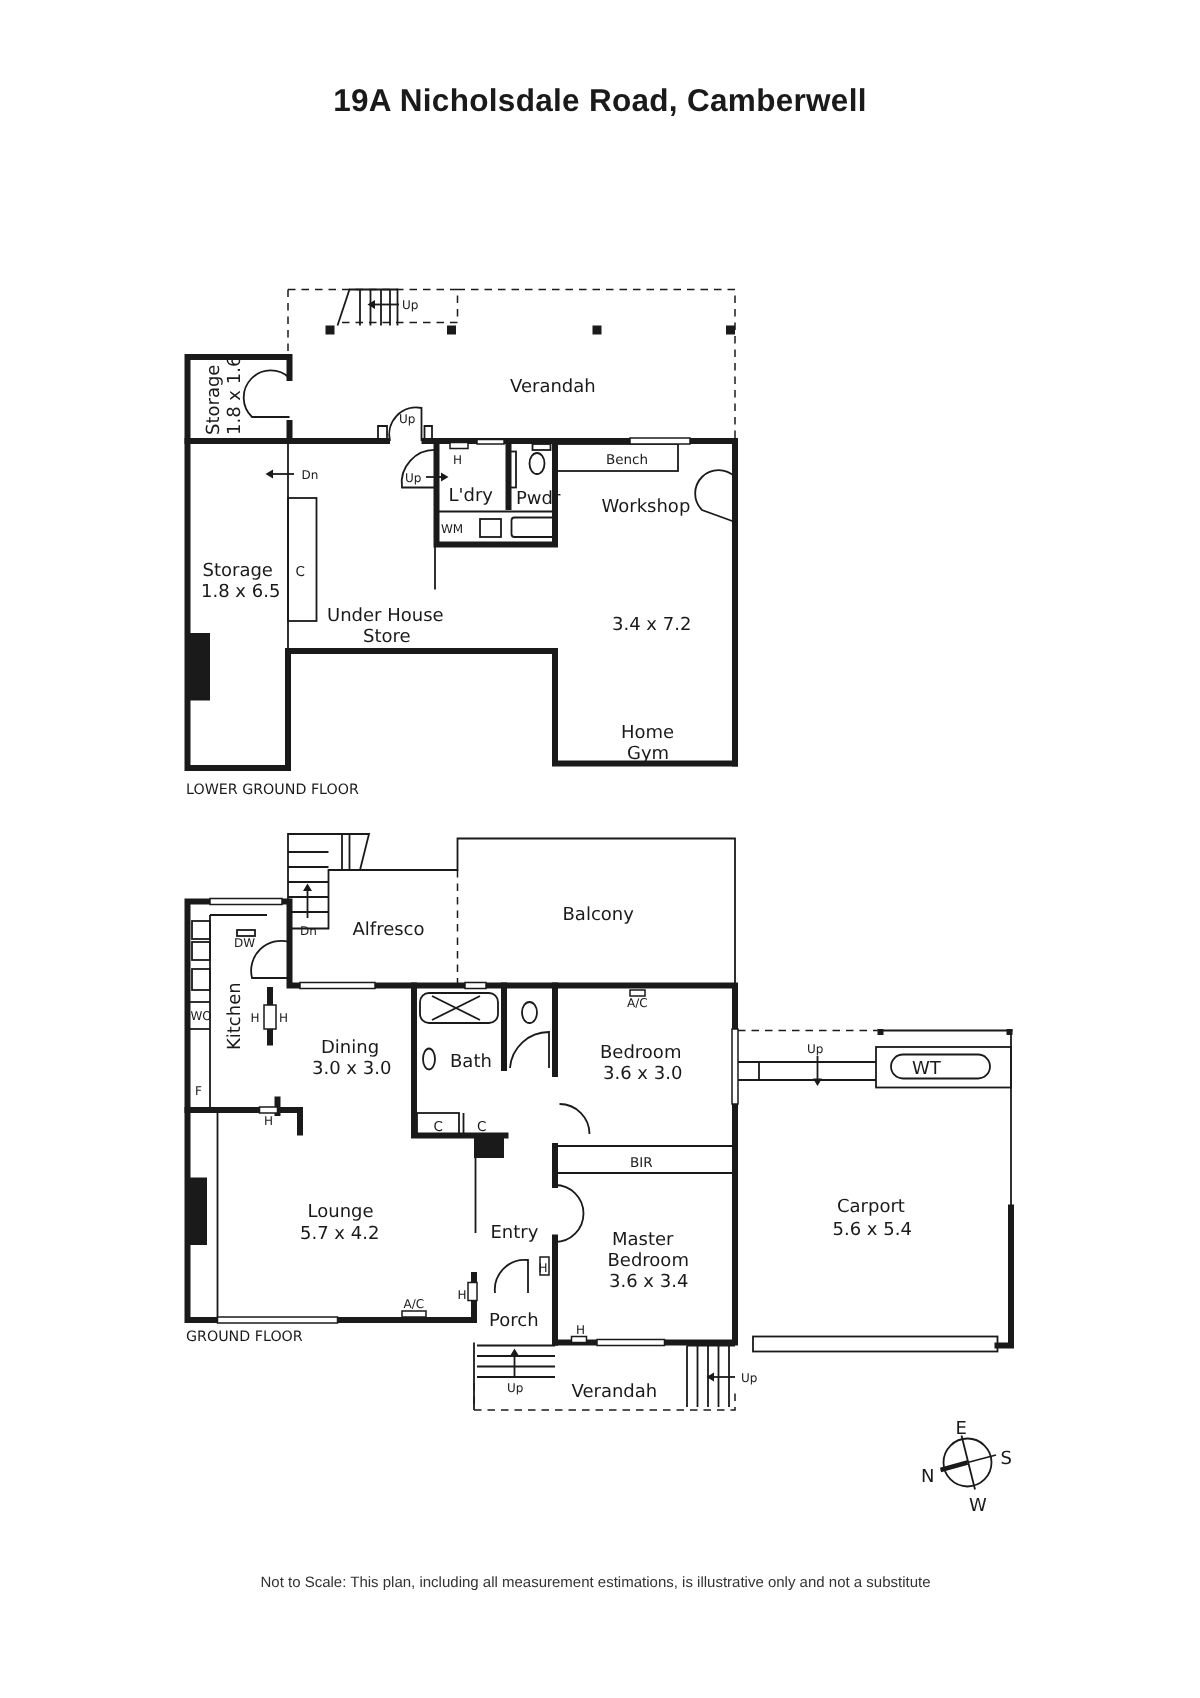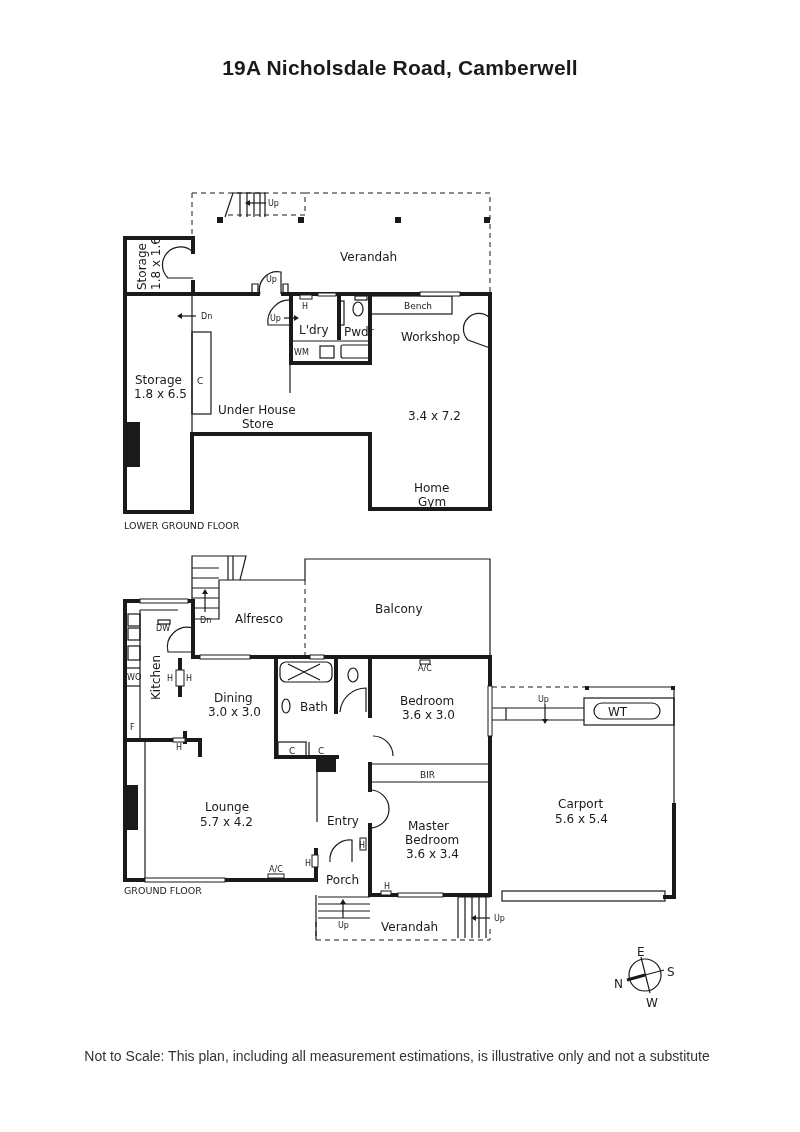--- a/index.html
+++ b/index.html
@@ -8,21 +8,21 @@
   svg{position:absolute;left:0;top:0;}
   .lbl{font-family:"DejaVu Sans",sans-serif;font-size:12px;fill:#1a1a1a;}
   .sm{font-family:"DejaVu Sans",sans-serif;font-size:9px;fill:#1a1a1a;}
   .xs{font-family:"DejaVu Sans",sans-serif;font-size:8px;fill:#1a1a1a;}
   .floor{font-family:"DejaVu Sans",sans-serif;font-size:9.5px;fill:#1a1a1a;}
   .w{stroke:#1a1a1a;stroke-width:4;fill:none;stroke-linecap:square;}
   .t{stroke:#1a1a1a;stroke-width:1.2;fill:none;}
   .d{stroke:#1a1a1a;stroke-width:1;fill:none;stroke-dasharray:5 4;}
   .win{fill:#ffffff;stroke:#1a1a1a;stroke-width:1;}
   .solid{fill:#1a1a1a;}
-  .disclaimer{position:absolute;left:0;top:1050px;width:794px;text-align:center;font-family:"Liberation Sans",sans-serif;font-size:14px;line-height:12px;color:#333;}
+  .disclaimer{position:absolute;left:0;top:1050px;width:794px;text-align:center;font-family:"Liberation Sans",sans-serif;font-size:10px;line-height:12px;color:#333;}
 </style>
 </head>
 <body>
 
 <div class="title">19A Nicholsdale Road, Camberwell</div>
 
 <svg width="800" height="1132" viewBox="0 0 800 1132">
 
   <g>
 

